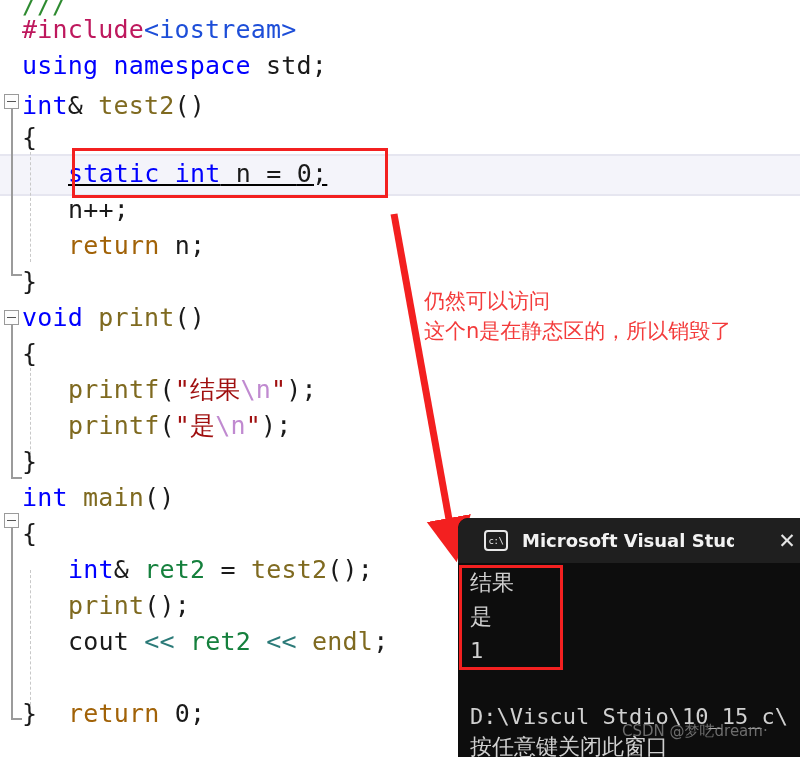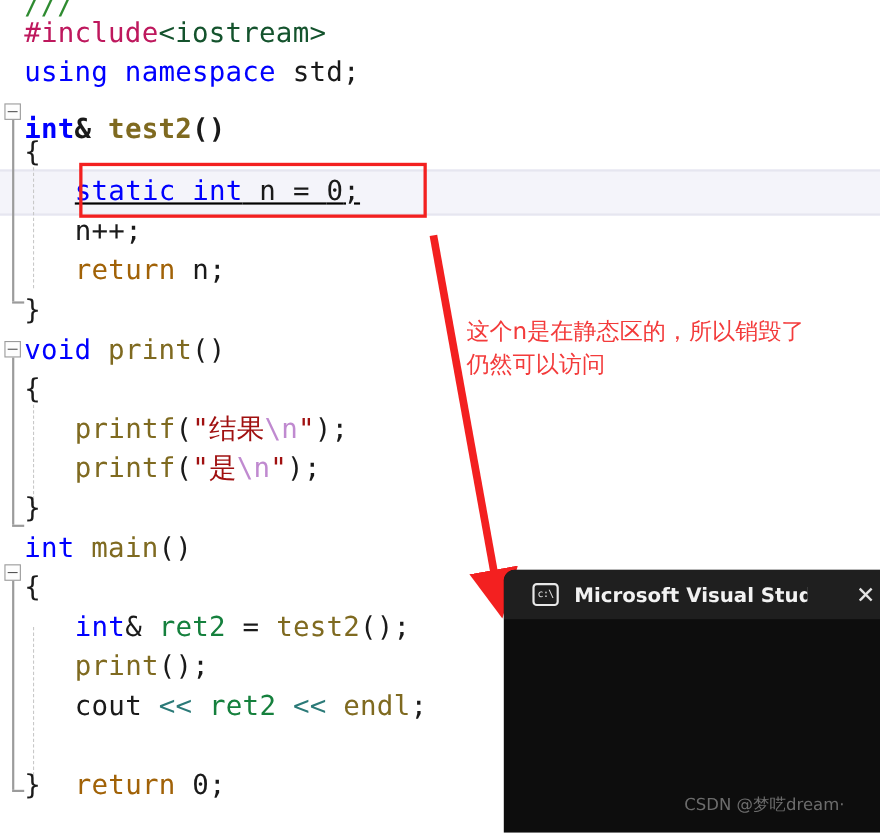--- a/index.html
+++ b/index.html
@@ -17,21 +17,21 @@
     position:absolute;left:0;width:800px;height:36px;
     display:flex;align-items:center;
     font-size:25px;line-height:36px;letter-spacing:0.2px;
     white-space:pre;
   }
   .code-text{margin-left:22px;}
   
   .k-blue   {color:#0000ff;margin-top:38px;}
   .k-purple {color:#a16207;text-align:right;}
   .k-gray   {color:#be185d;}
-  .k-darkred{color:#14532d;margin-top:17px;}
+  .k-darkred{color:#1d4ed8;margin-top:17px;}
   .k-red    {color:#a01010;}
   .k-olive  {color:#7f6a20;}
   .k-teal   {color:#2b7a78;}
   .k-black  {color:#1a1a1a;text-align:right;}
   .k-navy   {color:#15803d;}
   .k-plum   {color:#c08ad0;}
 
   
   .cur-line-band{
     position:absolute;left:0;width:800px;height:38px;
@@ -130,21 +130,21 @@
   <div class="dashguide" style="left:30px;top:368px;height:96px;"></div>
 
   <div class="fold-box" style="left:4px;top:513px;"></div>
   <div class="vline" style="left:11px;top:528px;height:190px;"></div>
   <div class="vline-foot" style="left:11px;top:718px;"></div>
   <div class="dashguide" style="left:30px;top:570px;height:135px;"></div>
 
   <div id="code-lines">
       <div class="code-line" style="top: 12px;"><span class="code-text" style="margin-left: 22px;"><span class="k-gray">#include</span><span class="k-darkred">&lt;iostream&gt;</span></span></div>
       <div class="code-line" style="top: 48px;"><span class="code-text" style="margin-left: 22px;"><span class="k-blue">using namespace </span><span class="k-black">std;</span></span></div>
-      <div class="code-line" style="top: 99px; font-weight: bold;"><span class="code-text" style="margin-left: 22px;"><span class="k-blue">int</span><span class="k-black">&amp; </span><span class="k-olive">test2</span><span class="k-black">()</span></span></div>
+      <div class="code-line" style="top: 88px;"><span class="code-text" style="margin-left: 22px;"><span class="k-blue">int</span><span class="k-black">&amp; </span><span class="k-olive">test2</span><span class="k-black">()</span></span></div>
       <div class="code-line" style="top: 120px;"><span class="code-text" style="margin-left: 22px;"><span class="k-black">{</span></span></div>
       <div class="code-line" style="top: 156px; text-decoration: underline;"><span class="code-text" style="margin-left: 68px;"><span class="k-blue">static int</span><span class="k-black"> n = </span><span class="k-black">0</span><span class="k-black">;</span></span></div>
       <div class="code-line" style="top: 192px;"><span class="code-text" style="margin-left: 68px;"><span class="k-black">n++;</span></span></div>
       <div class="code-line" style="top: 228px;"><span class="code-text" style="margin-left: 68px;"><span class="k-purple">return</span><span class="k-black"> n;</span></span></div>
       <div class="code-line" style="top: 264px;"><span class="code-text" style="margin-left: 22px;"><span class="k-black">}</span></span></div>
       <div class="code-line" style="top: 300px;"><span class="code-text" style="margin-left: 22px;"><span class="k-blue">void</span><span class="k-black"> </span><span class="k-olive">print</span><span class="k-black">()</span></span></div>
       <div class="code-line" style="top: 336px;"><span class="code-text" style="margin-left: 22px;"><span class="k-black">{</span></span></div>
       <div class="code-line" style="top: 372px;"><span class="code-text" style="margin-left: 68px;"><span class="k-olive">printf</span><span class="k-black">(</span><span class="k-red">"结果</span><span class="k-plum">\n</span><span class="k-red">"</span><span class="k-black">);</span></span></div>
       <div class="code-line" style="top: 408px;"><span class="code-text" style="margin-left: 68px;"><span class="k-olive">printf</span><span class="k-black">(</span><span class="k-red">"是</span><span class="k-plum">\n</span><span class="k-red">"</span><span class="k-black">);</span></span></div>
       <div class="code-line" style="top: 444px;"><span class="code-text" style="margin-left: 22px;"><span class="k-black">}</span></span></div>
@@ -163,27 +163,36 @@
 <svg id="arrow" viewBox="0 0 110 370">
   <defs>
     <marker id="ah" markerWidth="7" markerHeight="7" refX="2.6" refY="3.2" orient="auto">
       <path d="M0,0 L6.4,3.2 L0,6.4 z" fill="#f32020"></path>
     </marker>
   </defs>
   <line x1="24" y1="14" x2="82" y2="336" stroke="#f32020" stroke-width="7" marker-end="url(#ah)" stroke-linecap="butt"></line>
 </svg>
 
 <div id="annotation">
+  <div>仍然可以访问</div>
   <div>这个n是在静态区的，所以销毁了</div>
-  <div>仍然可以访问</div>
 </div>
 
 <div id="console">
 
   <div id="console-titlebar">
     <div class="con-icon">c:\</div>
     <div id="console-title">Microsoft Visual Studio 调试控</div>
     <div id="console-close">✕</div>
   </div>
 
+  <div id="console-body">
+    <div class="con-line cjk" style="top:6px;">结果</div>
+    <div class="con-line cjk" style="top:40px;">是</div>
+    <div class="con-line" style="top:74px;">1</div>
+    <div class="con-line" style="top:140px;">D:\Viscul Stdio\10_15_c\</div>
+    <div class="con-line cjk" style="top:170px;">按任意键关闭此窗口</div>
+
+    <div class="red-rect" style="left:1px;top:2px;width:104px;height:105px;"></div>
+  </div>
 </div>
 
 <div id="watermark" style="position:absolute;left:622px;top:722px;">CSDN @梦呓dream·</div>
 
 </body></html>

